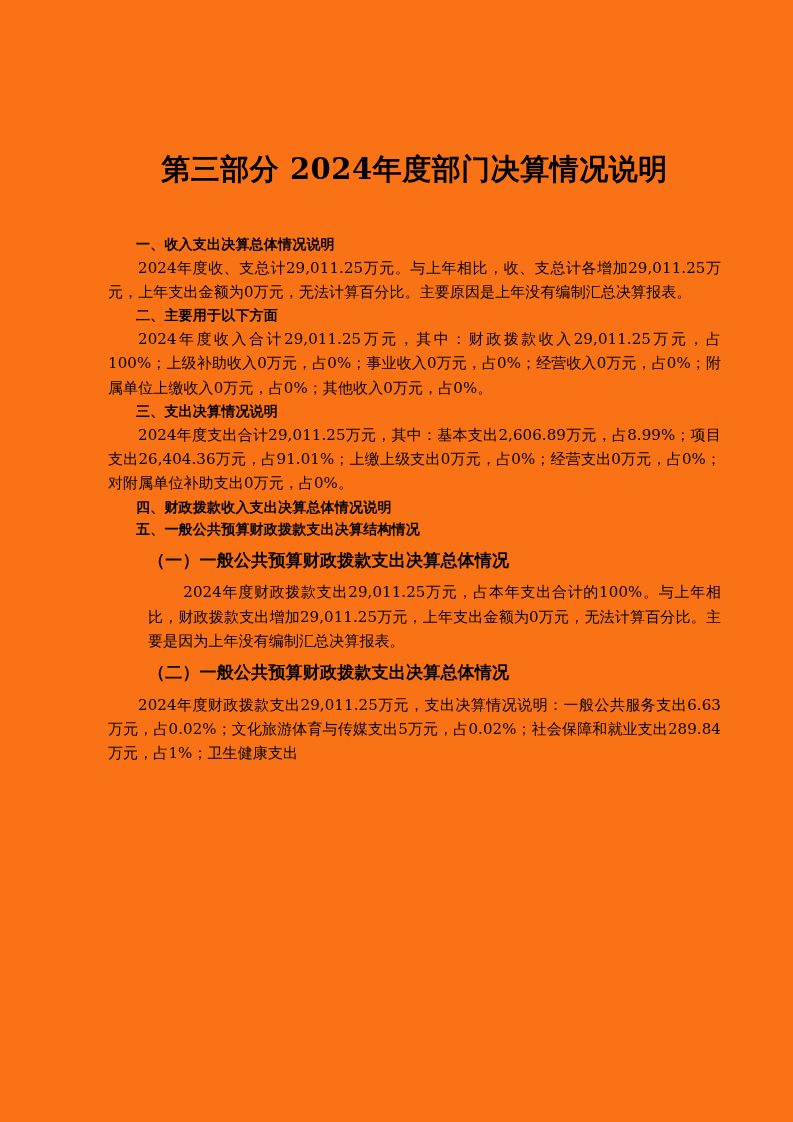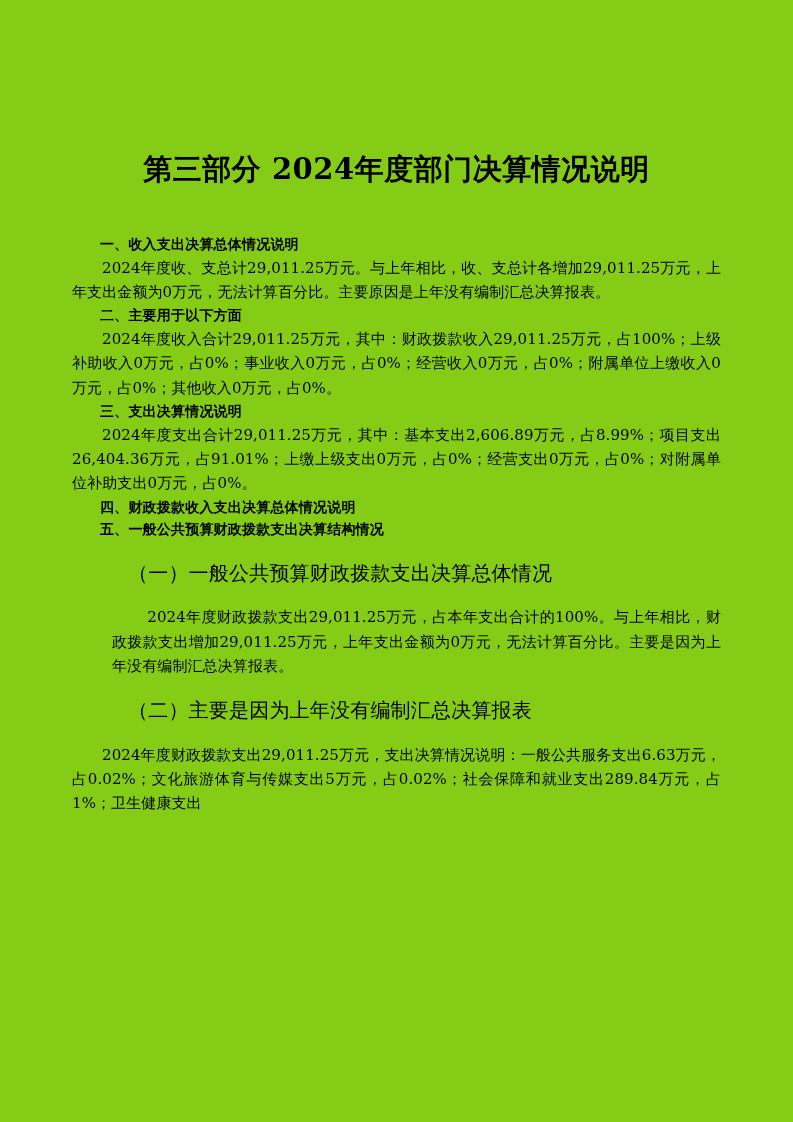--- a/index.html
+++ b/index.html
@@ -12,22 +12,22 @@
     height: 1122px;
     font-family: "DejaVu Serif", "Liberation Serif", serif;
     color: #000000;
     -webkit-font-smoothing: antialiased;
   }
   .page {
     position: relative;
     width: 793px;
     height: 1122px;
     box-sizing: border-box;
-    padding: 150px 72px 40px 72px;
-    background: #84cc16;
+    padding: 150px 72px 40px 108px;
+    background: #f97316;
     overflow: hidden;
   }
   .doc-title {
     font-family: "DejaVu Serif", "Liberation Serif", serif;
     font-weight: bold;
     font-size: 29px;
     line-height: 1.35;
     text-align: center;
     letter-spacing: 0.5px;
     margin: 0 0 44px 0;
@@ -36,25 +36,25 @@
     font-family: "DejaVu Serif", "Liberation Serif", serif;
     font-weight: bold;
     font-size: 14px;
     line-height: 1.62;
     text-indent: 2em;
     margin: 0;
     letter-spacing: 0.2px;
   }
   .sub-heading {
     font-family: "DejaVu Serif", "Liberation Serif", serif;
-    font-weight: normal;
-    font-size: 20px;
+    font-weight: bold;
+    font-size: 17px;
     line-height: 1.62;
     text-indent: 2em;
-    margin: 16px;
+    margin: 6px;
     letter-spacing: 0.2px;
   }
   .body-para {
     font-family: "DejaVu Serif", "Liberation Serif", serif;
     font-size: 15px;
     line-height: 1.62;
     text-indent: 2em;
     margin: 0;
     text-align: justify;
     text-justify: inter-ideograph;
@@ -83,18 +83,18 @@
     <p class="section-heading">三、支出决算情况说明</p>
     <p class="body-para">2024年度支出合计29,011.25万元，其中：基本支出2,606.89万元，占8.99%；项目支出26,404.36万元，占91.01%；上缴上级支出0万元，占0%；经营支出0万元，占0%；对附属单位补助支出0万元，占0%。</p>
 
     <p class="section-heading">四、财政拨款收入支出决算总体情况说明</p>
 
     <p class="section-heading">五、一般公共预算财政拨款支出决算结构情况</p>
 
     <p class="sub-heading">（一）一般公共预算财政拨款支出决算总体情况</p>
     <p class="body-para wide-indent">2024年度财政拨款支出29,011.25万元，占本年支出合计的100%。与上年相比，财政拨款支出增加29,011.25万元，上年支出金额为0万元，无法计算百分比。主要是因为上年没有编制汇总决算报表。</p>
 
-    <p class="sub-heading">（二）主要是因为上年没有编制汇总决算报表</p>
+    <p class="sub-heading">（二）一般公共预算财政拨款支出决算总体情况</p>
     <p class="body-para">2024年度财政拨款支出29,011.25万元，支出决算情况说明：一般公共服务支出6.63万元，占0.02%；文化旅游体育与传媒支出5万元，占0.02%；社会保障和就业支出289.84万元，占1%；卫生健康支出</p>
 
   </div>
 
 </div>
 
 </body></html>

